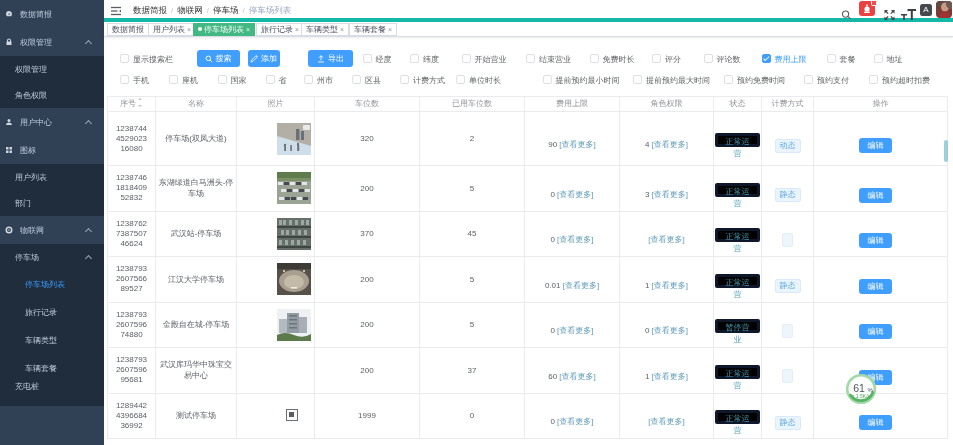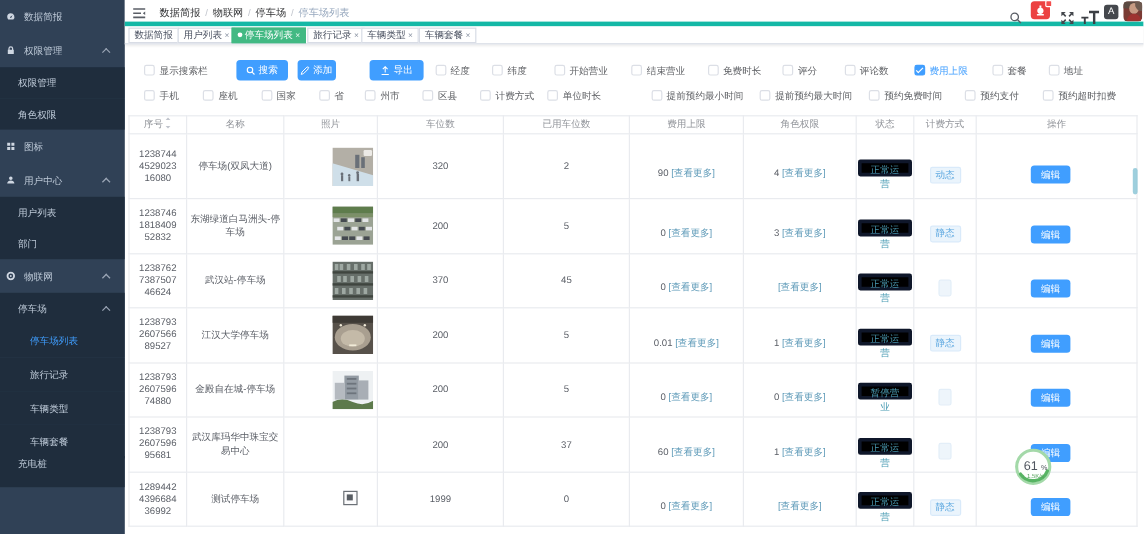--- a/index.html
+++ b/index.html
@@ -60,25 +60,25 @@
 <div class="sb">
   <div class="mi l1"><svg class="ic" viewBox="0 0 16 16">
           <path d="M8 2a6 6 0 0 0-6 6c0 1.7.7 3.2 1.8 4.3h8.4A6 6 0 0 0 8 2zm.7 7.4a1 1 0 1 1-1.4-1.4L11 5.5 8.7 9.4z" fill="#cfd7e2"></path>
         </svg>数据简报</div>
   <div class="mi l1"><svg class="ic" viewBox="0 0 16 16">
           <path d="M4 7V5a4 4 0 0 1 8 0v2h1v7H3V7h1zm2 0h4V5a2 2 0 0 0-4 0v2z" fill="#cfd7e2"></path>
         </svg>权限管理<span class="caret"></span></div>
   <div class="mi l2">权限管理</div>
   <div class="mi l2">角色权限</div>
   <div class="mi l1"><svg class="ic" viewBox="0 0 16 16">
+          <path d="M8 8a3 3 0 1 0 0-6 3 3 0 0 0 0 6zm-6 6c0-3 3-5 6-5s6 2 6 5H2z" fill="#cfd7e2"></path>
+        </svg>用户中心<span class="caret"></span></div>
+  <div class="mi l1"><svg class="ic" viewBox="0 0 16 16">
           <path d="M2 2h5v5H2zM9 2h5v5H9zM2 9h5v5H2zM9 9h5v5H9z" fill="#cfd7e2"></path>
         </svg>图标</div>
-  <div class="mi l1"><svg class="ic" viewBox="0 0 16 16">
-          <path d="M8 8a3 3 0 1 0 0-6 3 3 0 0 0 0 6zm-6 6c0-3 3-5 6-5s6 2 6 5H2z" fill="#cfd7e2"></path>
-        </svg>用户中心<span class="caret"></span></div>
   <div class="mi l2">用户列表</div>
   <div class="mi l2">部门</div>
   <div class="mi l1"><svg class="ic" viewBox="0 0 16 16">
           <path d="M8 1a7 7 0 1 0 0 14A7 7 0 0 0 8 1zm0 3a4 4 0 1 1 0 8 4 4 0 0 1 0-8zm0 2.5A1.5 1.5 0 1 0 8 9.5 1.5 1.5 0 0 0 8 6.5z" fill="#cfd7e2"></path>
         </svg>物联网<span class="caret"></span></div>
   <div class="mi l2">停车场<span class="caret"></span></div>
   <div class="mi l3 act">停车场列表</div>
   <div class="mi l3">旅行记录</div>
   <div class="mi l3">车辆类型</div>
   <div class="mi l3">车辆套餐</div>

